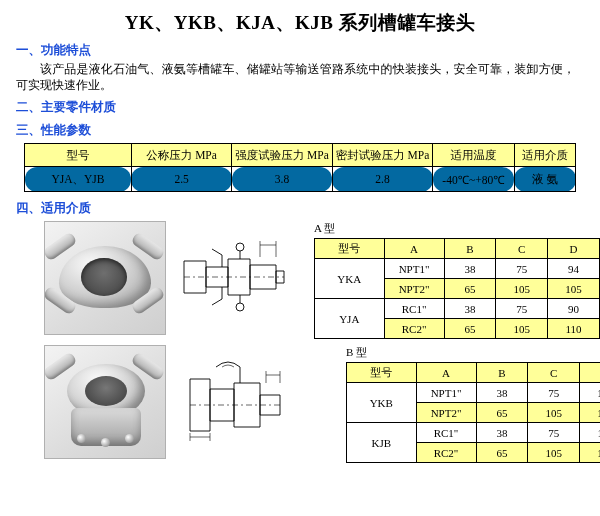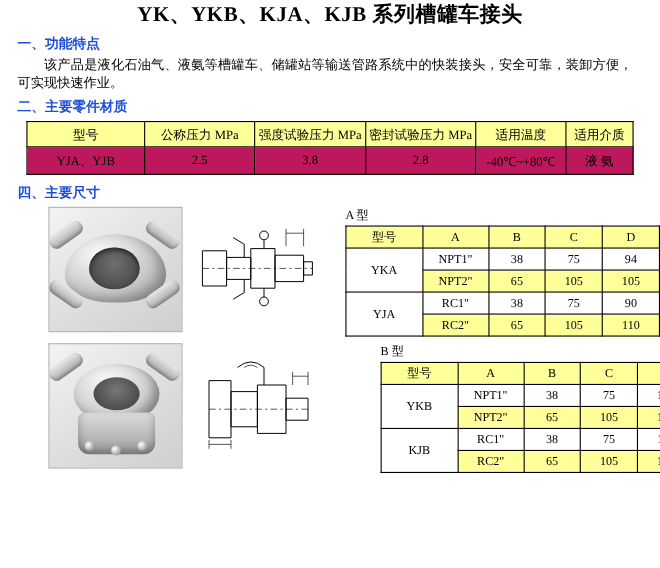--- a/index.html
+++ b/index.html
@@ -11,20 +11,21 @@
     position:relative;
     overflow:hidden;
   }
   .page{position:relative;width:600px;height:516px;}
 
   .title{
     text-align:center;
     font-size:19px;
     font-weight:bold;
     letter-spacing:0.5px;
+    padding-top:10px;
     font-family:"Liberation Serif", serif;
   }
 
   .sec-head{
     color:#1d4ed8;
     font-weight:bold;
     font-size:12.5px;
     margin:6px 0 2px 16px;
   }
   .para{
@@ -52,21 +53,21 @@
     text-align:center;
     height:24px;
     padding:0 2px;
   }
   table.perf tr.hdr td{
     background:#ffff99;
     font-weight:normal;
     height:22px;
   }
   table.perf tr.r1 td{background:#ffffff;}
-  table.perf tr.r2 td{background:#be185d;}
+  table.perf tr.r2 td{background:#0369a1;border-radius:12px;}
   td.c1{width:108px;}
   td.c2{width:102px;}
   td.c3{width:102px;}
   td.c4{width:102px;}
   td.c5{width:78px;}
   td.c6{width:60px;}
 
   .sec4{margin:8px 0 2px 16px;}
 
   
@@ -179,20 +180,21 @@
 
 <div class="page">
 
   <div class="title">YK、YKB、KJA、KJB 系列槽罐车接头</div>
 
   <div class="sec-head">一、功能特点</div>
   <div class="para">该产品是液化石油气、液氨等槽罐车、储罐站等输送管路系统中的快装接头，安全可靠，装卸方便，可实现快速作业。</div>
 
   <div class="sec-head">二、主要零件材质</div>
 
+  <div class="sec-head">三、性能参数</div>
 
   <div class="perf-wrap">
     <table class="perf">
       <tbody>
           <tr class="hdr">
         <td class="c1">型号</td>
         <td class="c2">公称压力 MPa</td>
         <td class="c3">强度试验压力 MPa</td>
         <td class="c4">密封试验压力 MPa</td>
         <td class="c5">适用温度</td>
@@ -203,21 +205,21 @@
         <td class="c2">2.5</td>
         <td class="c3">3.8</td>
         <td class="c4">2.8</td>
         <td class="c5">-40℃~+80℃</td>
         <td class="c6">液 氨</td>
       </tr>
     </tbody>
       </table>
   </div>
 
-  <div class="sec-head sec4">四、主要尺寸</div>
+  <div class="sec-head sec4">四、适用介质</div>
 
   <div class="imgrow row-area">
     <div class="photo">
       <div class="cp1"></div>
       <div class="cp1b"></div>
       <div class="lug lugA"></div>
       <div class="lug lugB"></div>
       <div class="lug lugC"></div>
       <div class="lug lugD"></div>
     </div>

